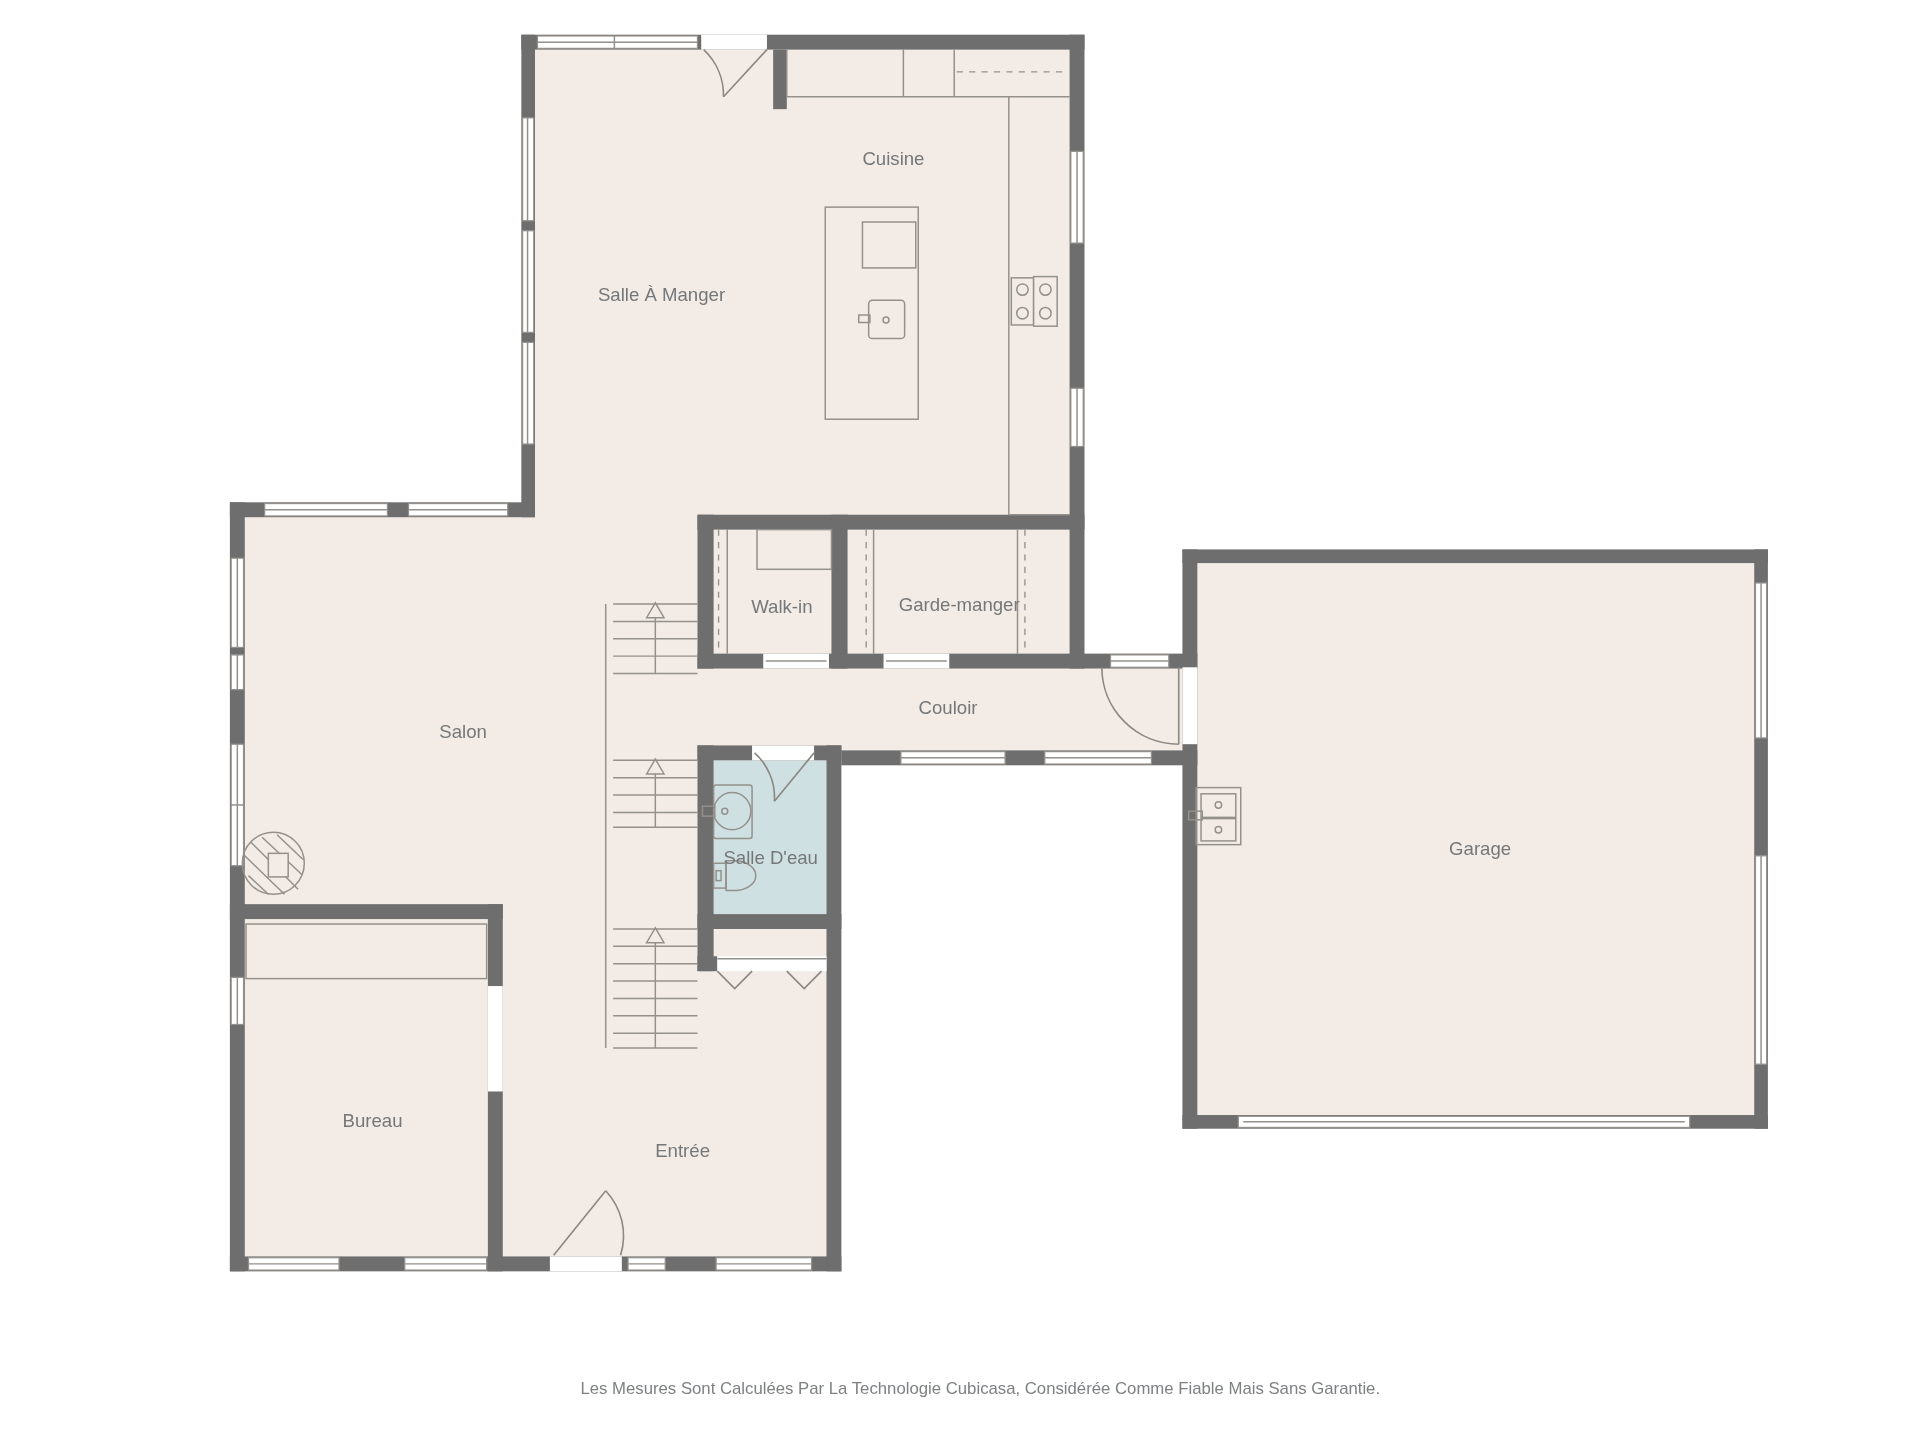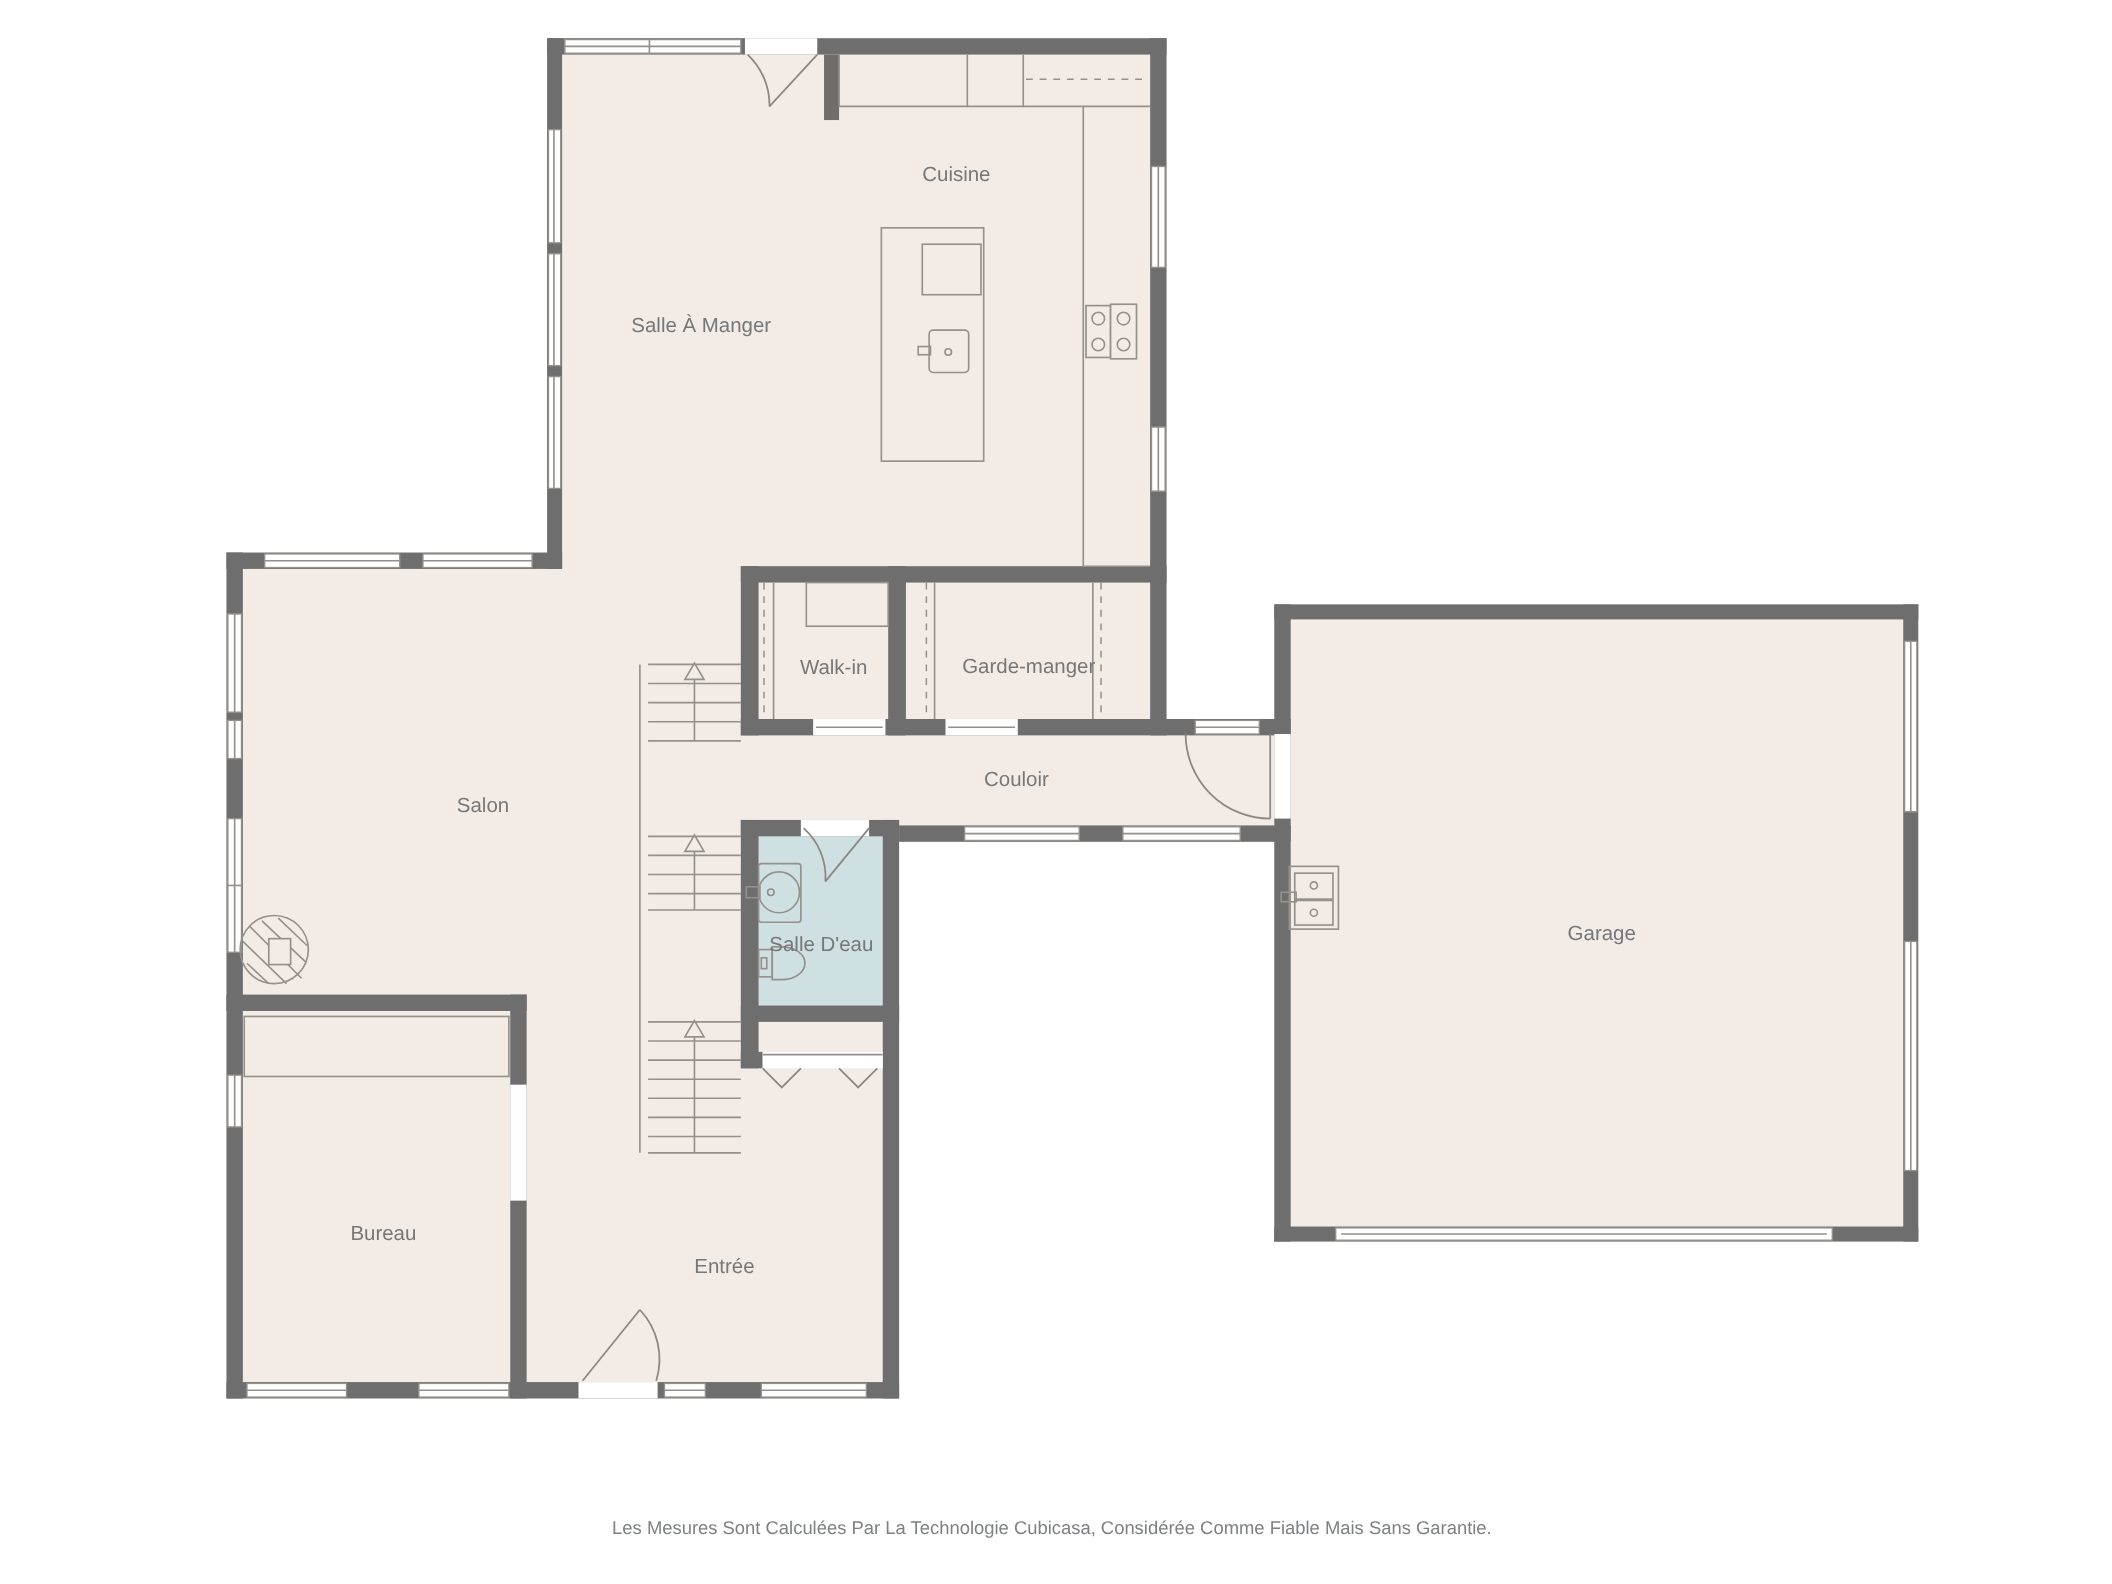--- a/index.html
+++ b/index.html
@@ -4,21 +4,21 @@
 <style>
   :root{
     --wall:#6e6e6e;
     --room:#f3ece6;
     --wet:#cfe0e2;
     --line:#94908b;
     --label:#757779;
     --bg:#ffffff;
   }
   html,body{margin:0;padding:0;background:var(--bg);}
-  .page{width:1564px;height:1440px;background:var(--bg);}
+  .page{width:1564px;height:1440px;background:var(--bg);padding-left:24px;}
   svg{display:block;}
   .room{fill:var(--room);stroke:none;}
   .wet{fill:var(--wet);stroke:none;}
   .wall{fill:var(--wall);stroke:none;}
   .win{fill:#ffffff;stroke:var(--line);stroke-width:1;}
   .gap{fill:#ffffff;stroke:none;}
   .thin{fill:none;stroke:var(--line);stroke-width:1.2;}
   .thinf{fill:var(--room);stroke:var(--line);stroke-width:1.2;}
   .dash{fill:none;stroke:var(--line);stroke-width:1.1;stroke-dasharray:5 5;}
   .arc{fill:none;stroke:#8b8781;stroke-width:1.3;}

